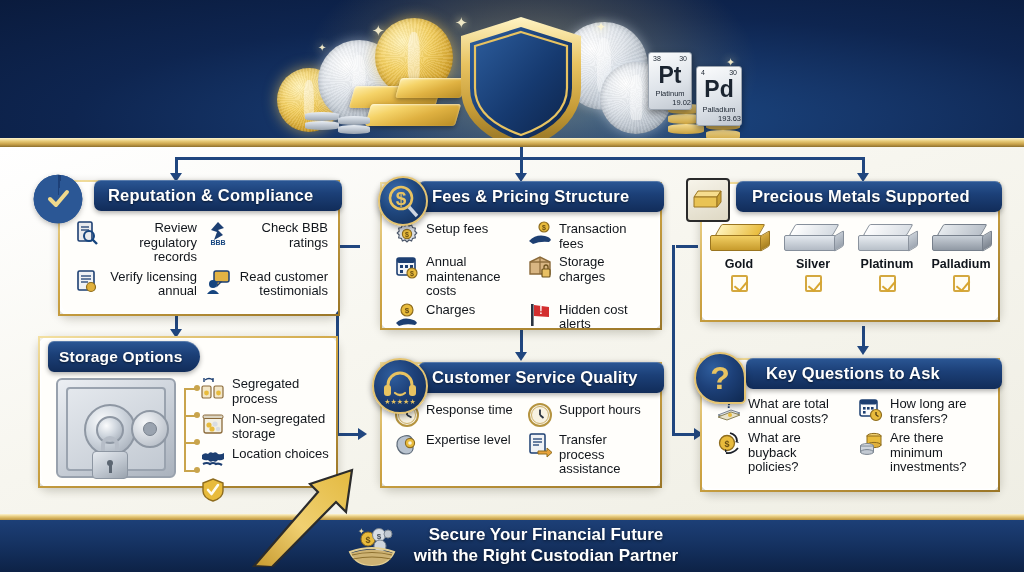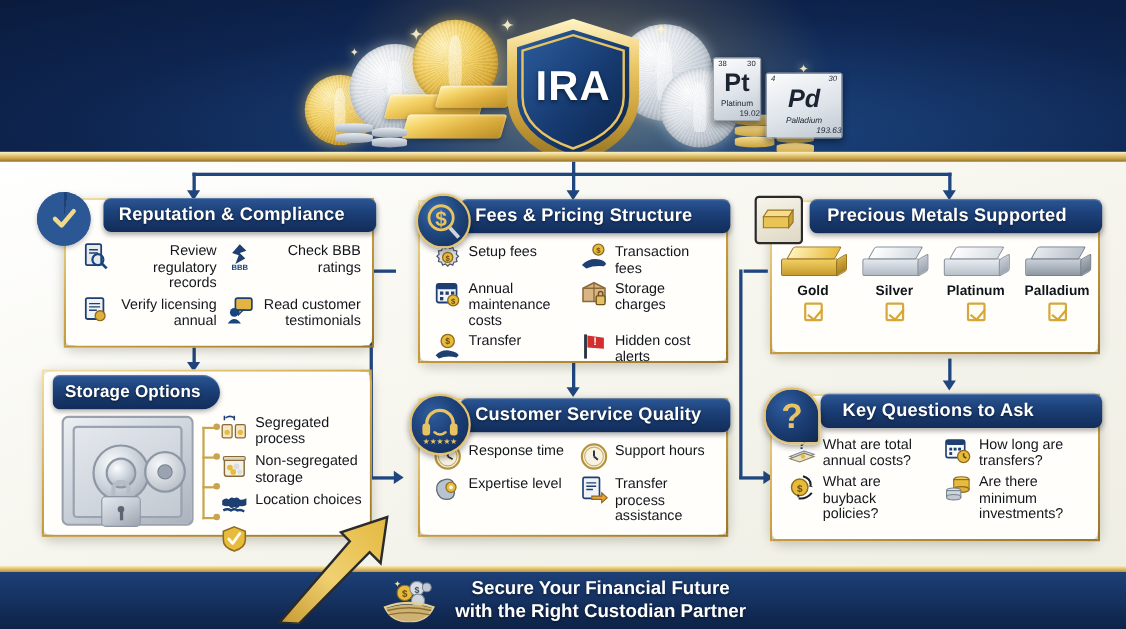--- a/index.html
+++ b/index.html
@@ -282,21 +282,21 @@
     <span class="sparkle" style="left:596px;top:20px;font-size:12px;">✦</span>
     <span class="sparkle" style="left:726px;top:56px;font-size:11px;">✦</span>
 
     <div class="ptile" style="left:648px;top:52px;width:44px;height:58px;">
       <span class="num-l">38</span>
       <span class="num-r">30</span>
       <span class="sym">Pt</span>
       <span class="nm">Platinum</span>
       <span class="wt">19.02</span>
     </div>
-    <div class="ptile" style="left:696px;top:66px;width:70px;height:60px;font-style:italic;">
+    <div class="ptile" style="left:696px;top:66px;width:46px;height:60px;">
       <span class="num-l">4</span>
       <span class="num-r">30</span>
       <span class="sym">Pd</span>
       <span class="nm">Palladium</span>
       <span class="wt">193.63</span>
     </div>
 
     <div class="shield">
       <svg width="132" height="140" viewBox="0 0 132 140">
         <defs>
@@ -309,21 +309,20 @@
           <linearGradient id="nvg" x1="0" y1="0" x2="1" y2="1">
             <stop offset="0%" stop-color="#2e5f9f"></stop>
               <stop offset="55%" stop-color="#163a70"></stop>
             <stop offset="100%" stop-color="#0c2248"></stop>
           </linearGradient>
         </defs>
         <path d="M66 3 L126 22 L126 74 Q126 116 66 137 Q6 116 6 74 L6 22 Z" fill="url(#gldg)"></path>
         <path d="M66 13 L117 29 L117 74 Q117 109 66 127 Q15 109 15 74 L15 29 Z" fill="url(#nvg)"></path>
         <path d="M66 18 L112 32 L112 74 Q112 105 66 121 Q20 105 20 74 L20 32 Z" fill="none" stroke="#e8c361" stroke-width="2.2"></path>
       </svg>
-      <div class="label">IRA</div>
     </div>
   </div>
   <div class="gold-divider2"></div>
 
   <div class="body-bg"></div>
 
   <div class="conn" style="left:520px;top:147px;width:3px;height:12px;"></div>
   <div class="conn" style="left:175px;top:157px;width:690px;height:3px;"></div>
   <div class="conn" style="left:175px;top:157px;width:3px;height:20px;"></div>
   <div class="arrowhead" style="left:170px;top:173px;"></div>
@@ -464,21 +463,21 @@
         <span class="txt">Storage charges</span>
       </div>
       <div class="item">
         <span class="ico">
           <svg width="26" height="26" viewBox="0 0 26 26">
               <circle cx="13" cy="8" r="6" fill="#e8bb3c" stroke="#8e6c1d" stroke-width="1.2"></circle>
               <text x="13" y="11" font-size="8" font-weight="bold" fill="#6b4f12" text-anchor="middle" font-family="Liberation Sans">$</text>
               <path d="M2 21 Q8 15 16 17 Q22 18 23 21 L21 23 Q12 21 5 24 Z" fill="#1d3f72"></path>
             </svg>
         </span>
-        <span class="txt">Transfer</span>
+        <span class="txt">Charges</span>
       </div>
       <div class="item">
         <span class="ico">
           <svg width="26" height="26" viewBox="0 0 26 26">
               <rect x="4" y="2" width="2.6" height="22" fill="#2b3442"></rect>
               <path d="M7 3 L22 5 L22 15 L7 14 Z" fill="#d32f2f"></path>
               <text x="14" y="12" font-size="10" font-weight="bold" fill="#fff" text-anchor="middle" font-family="Liberation Sans">!</text>
             </svg>
         </span>
         <span class="txt">Hidden cost alerts</span>

